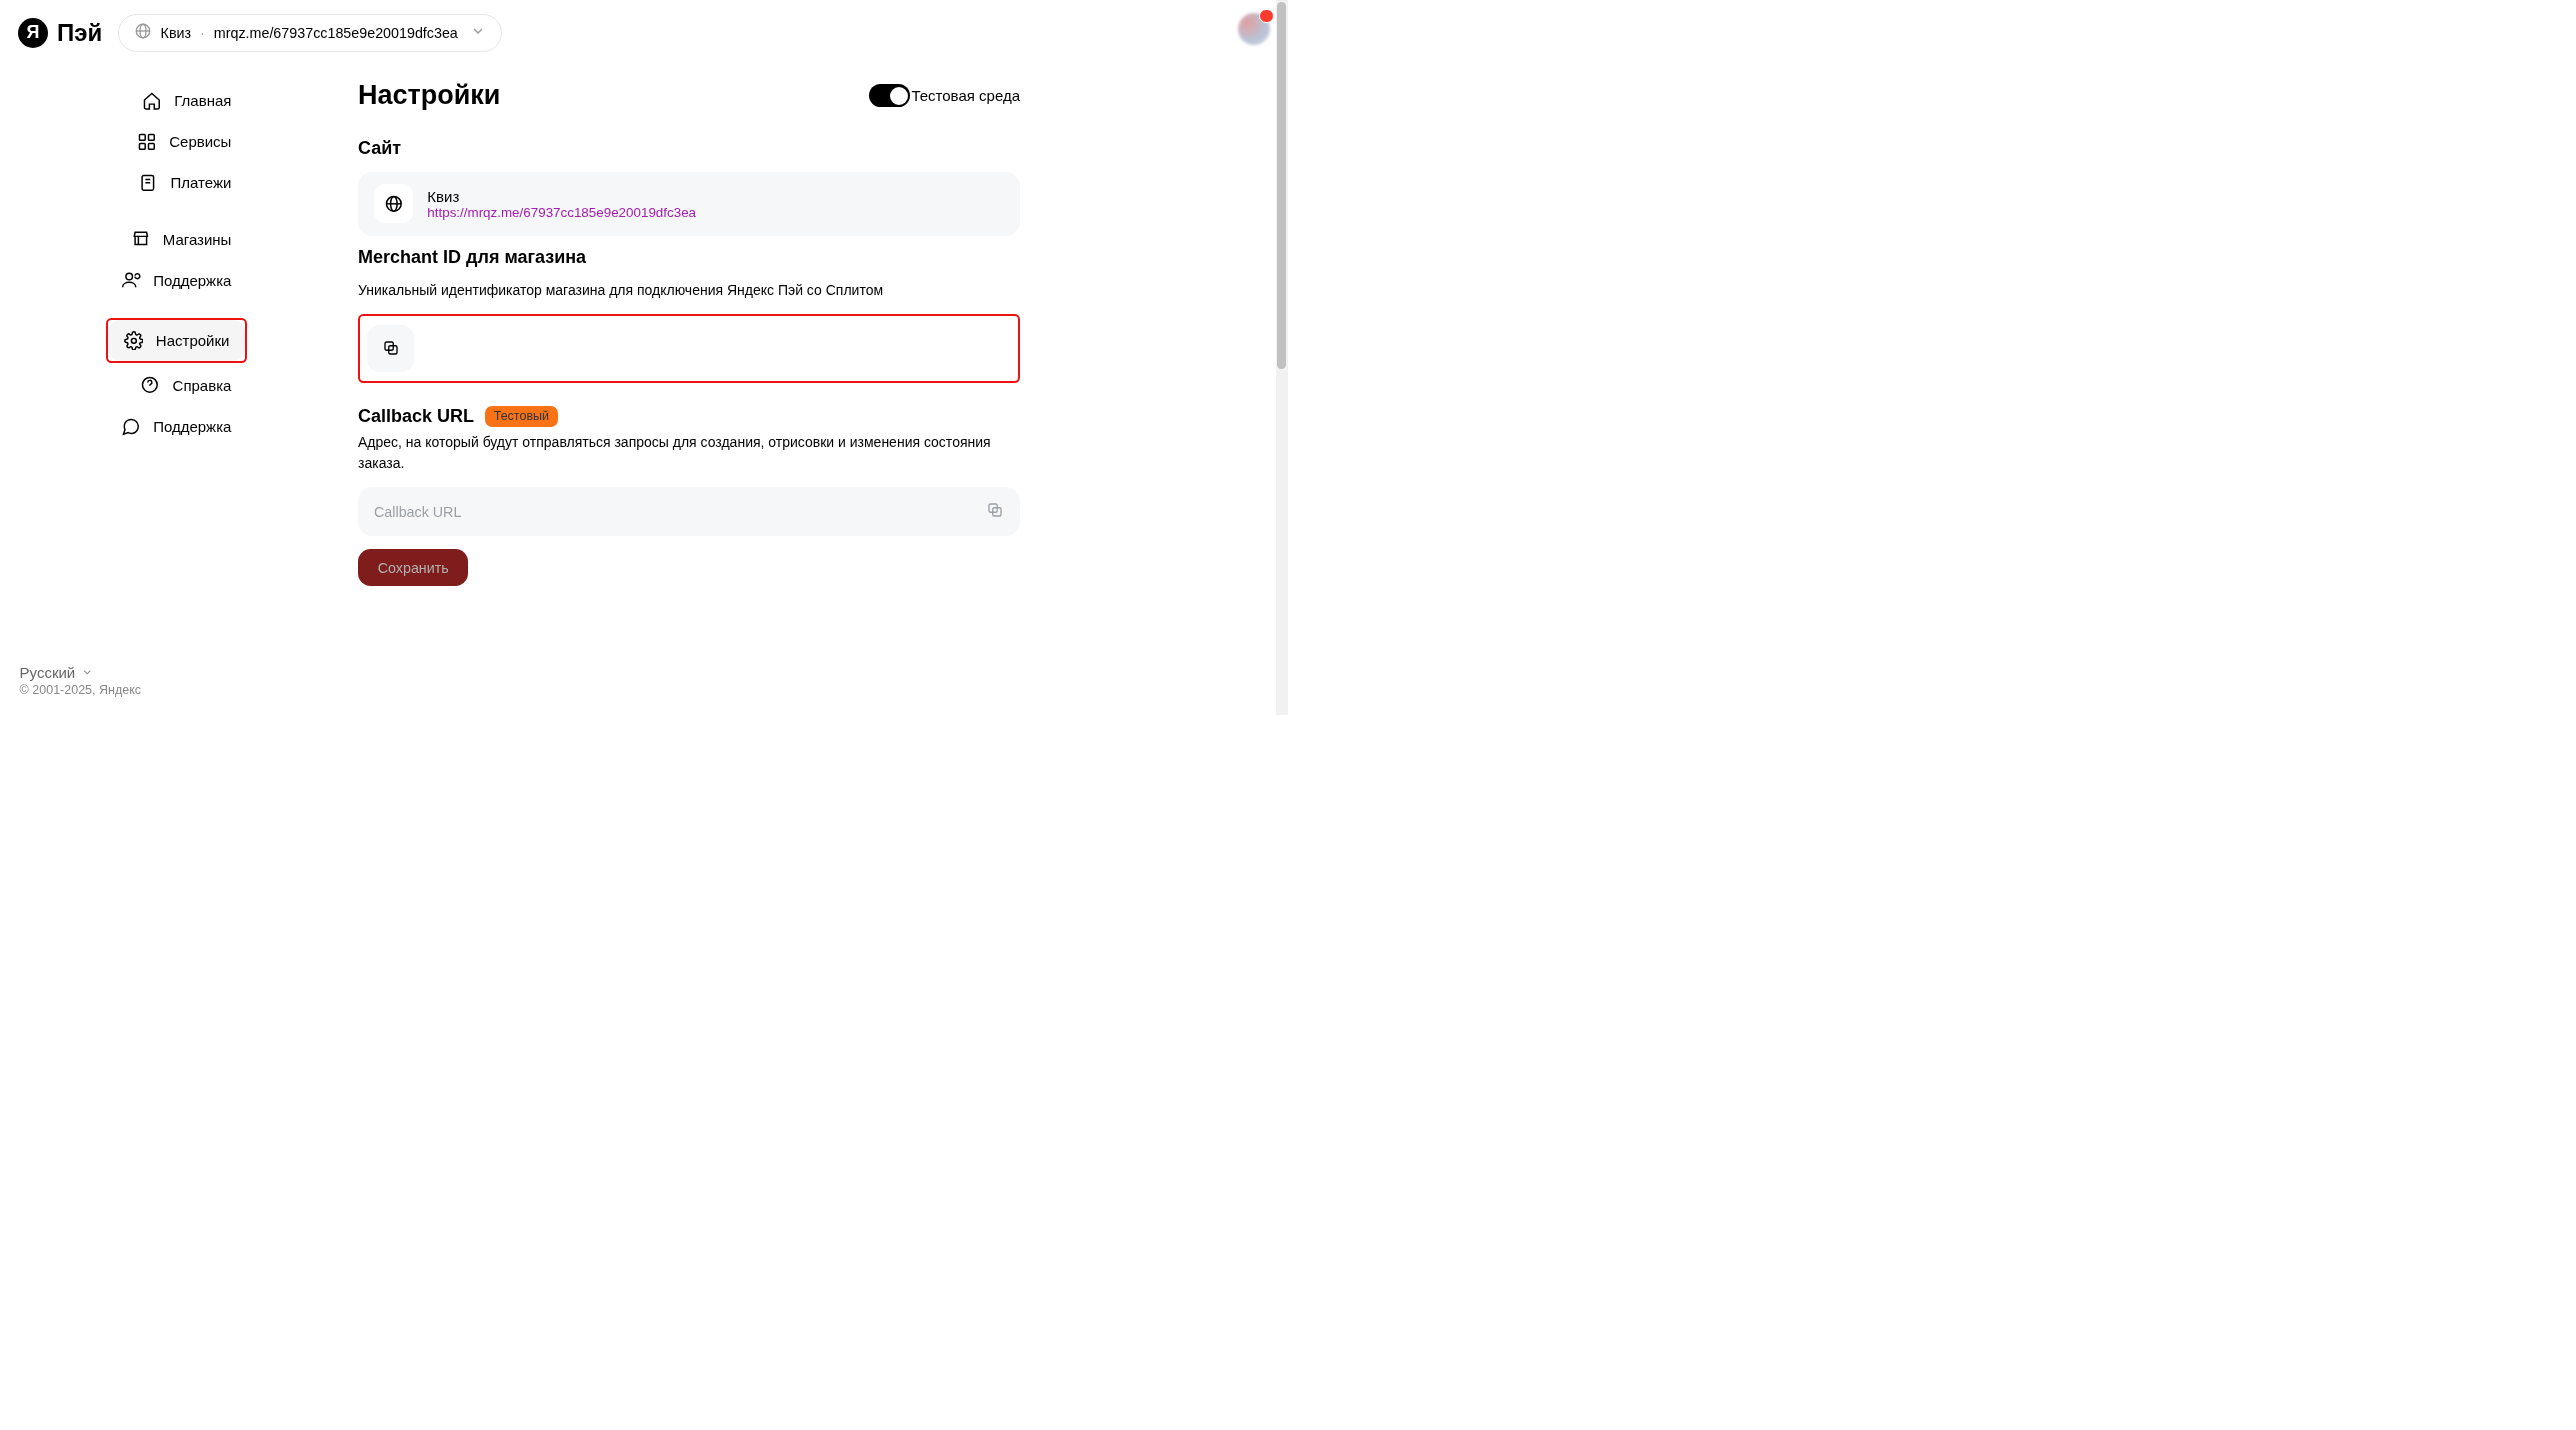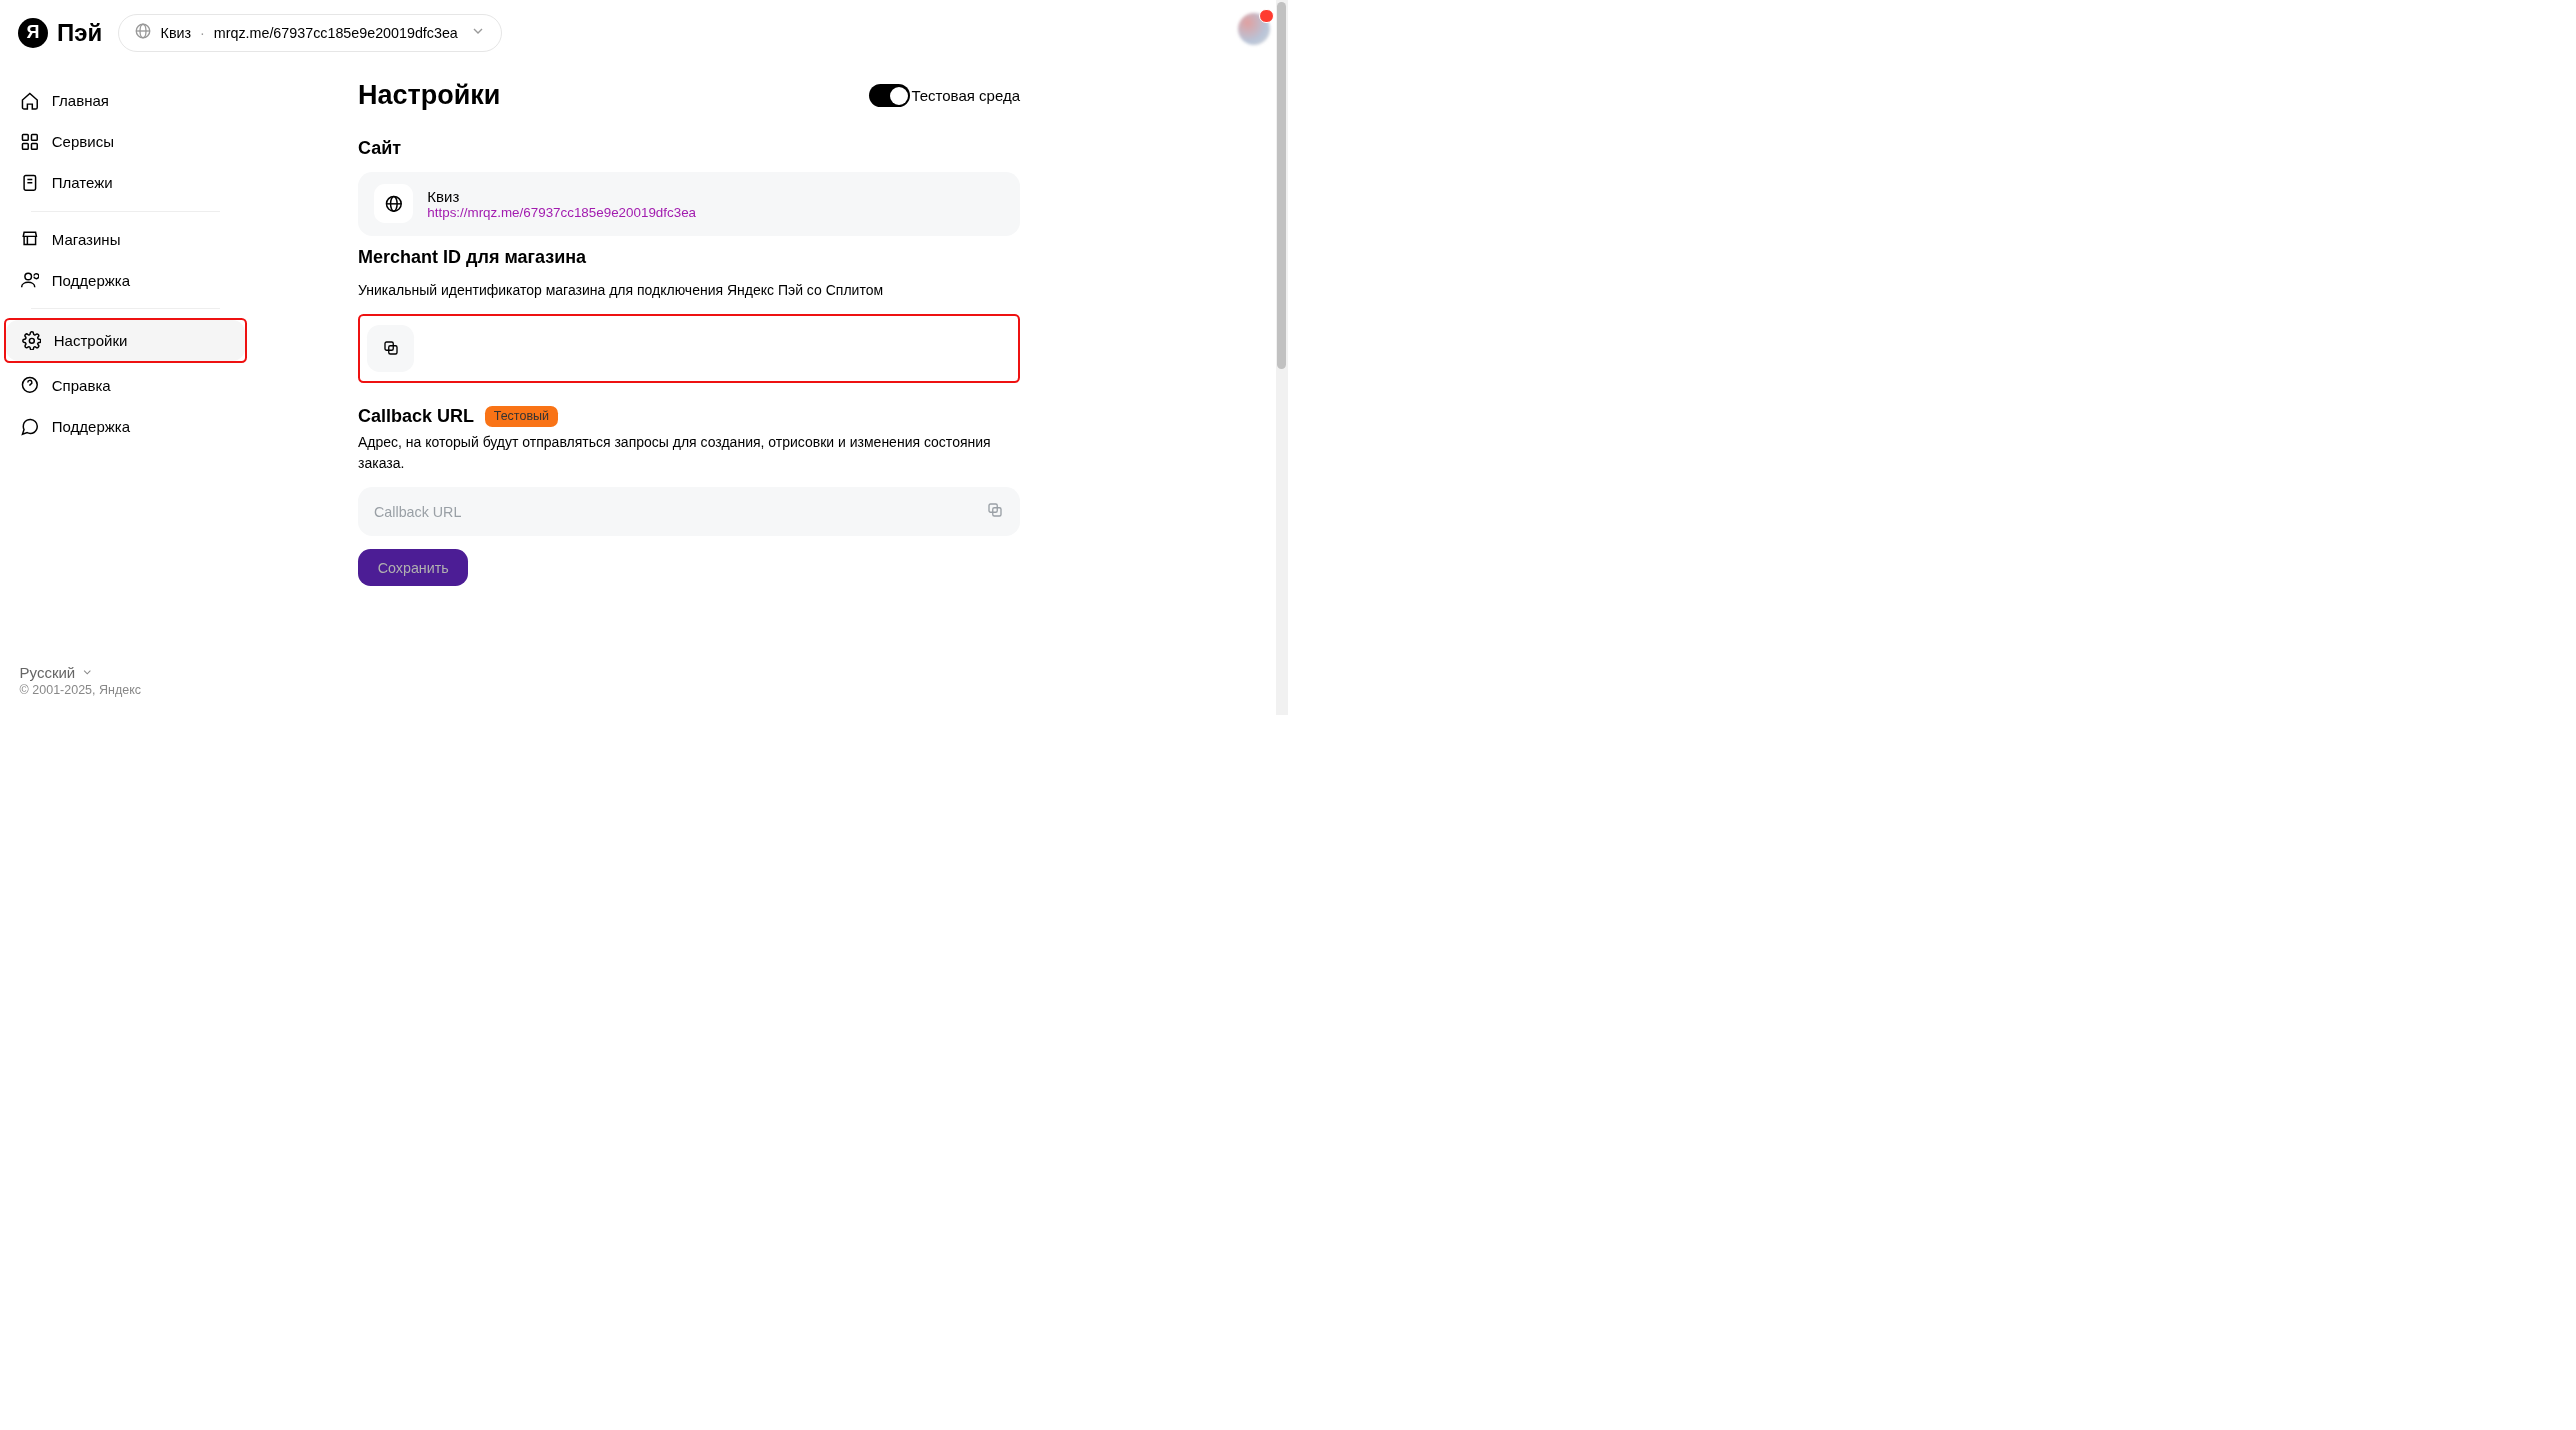--- a/index.html
+++ b/index.html
@@ -18,21 +18,21 @@
 .site-selector .label-url { color:#000; font-size:14.3px; }
 .site-selector .chev { color:#999; margin-left:3.6px; }
 .avatar { position:absolute; right:18px; top:12.5px; width:32px; height:32px; border-radius:50%; background:radial-gradient(circle at 30% 30%, #e0a0a0 0%, #b8c4d8 60%, #d8d8d8 100%); filter:blur(1.8px); }
 .avatar-badge { position:absolute; right:14.3px; top:9px; width:14.3px; height:14.3px; border-radius:50%; background:#ff3b30; border:1.8px solid #fff; }
 
 
 .body { flex:1; display:flex; }
 
 
 .sidebar { width:251px; display:flex; flex-direction:column; padding:14.3px 3.6px 9px 3.6px; }
-.nav { display:flex; flex-direction:column; }
+.nav { display:flex; flex-direction:column;align-items:flex-end; }
 .nav-item { display:flex; align-items:center; gap:12.5px; padding:10.7px 16px; border-radius:12.5px; font-size:15px; color:#000; cursor:pointer; }
 .nav-item.active { background:#f5f5f5; font-weight:500; }
 .nav-highlight { border:2.7px solid #e11; border-radius:5.4px; padding:0; margin:1.8px 0; }
 .nav-highlight .nav-item { margin:0; }
 .nav-sep { height:0.9px; background:#eee; margin:7.2px 27px; }
 .nav-icon { width:19.7px; height:19.7px; display:flex; align-items:center; justify-content:center; color:#000; }
 .sidebar-footer { margin-top:auto; padding:0 16px 9px 16px; color:#888; font-size:12.5px; }
 .lang-sel { display:flex; align-items:center; gap:5.4px; color:#666; font-size:15px; margin-bottom:2px; cursor:pointer; }
 
 
@@ -59,21 +59,21 @@
 .input-card { flex:1; background:#f6f7f8; border-radius:14.3px; padding:9px 16px; display:flex; align-items:center; justify-content:space-between; }
 .input-card .field { display:flex; flex-direction:column; }
 .input-card .field-label { font-size:11.6px; color:#9aa0a6; }
 .input-card .field-value { font-size:14.8px; color:#000; }
 .lock-icon { color:#c4c9cf; }
 .copy-btn { width:47px; height:47px; border-radius:12.5px; background:#f6f7f8; display:flex; align-items:center; justify-content:center; cursor:pointer; }
 
 .callback-input { margin-top:12.5px; background:#f6f7f8; border-radius:14.3px; padding:14.3px 16px; display:flex; align-items:center; justify-content:space-between; }
 .callback-input input { background:transparent; border:none; outline:none; font-size:14.3px; color:#333; width:100%; }
 .callback-input input::placeholder { color:#9aa0a6; }
-.save-btn { margin-top:12.5px; background:#4c1d95; border:none; border-radius:12.5px; padding:10.7px 19.7px; font-size:14.3px; color:#b0b0b0; cursor:not-allowed; }
+.save-btn { margin-top:12.5px; background:#7f1d1d; border:none; border-radius:12.5px; padding:10.7px 19.7px; font-size:14.3px; color:#b0b0b0; cursor:not-allowed; }
 
 .scrollbar { position:absolute; right:0; top:0; bottom:0; width:12.5px; background:#f1f1f1; }
 .scrollbar-thumb { position:absolute; left:1.8px; right:1.8px; top:1.8px; height:367px; background:#c1c1c1; border-radius:5.4px; }
 </style>
 </head>
 <body>
 
 <div class="page">
   <div class="topbar">
     <div class="logo">

